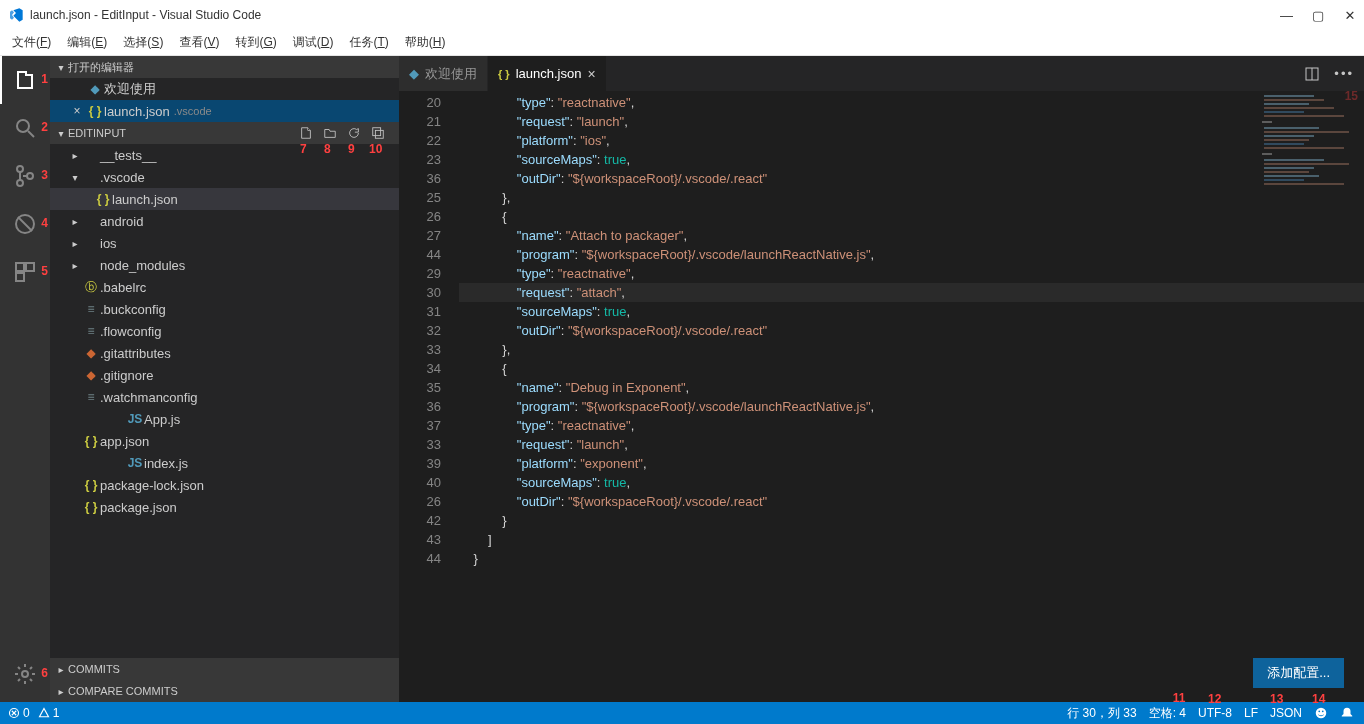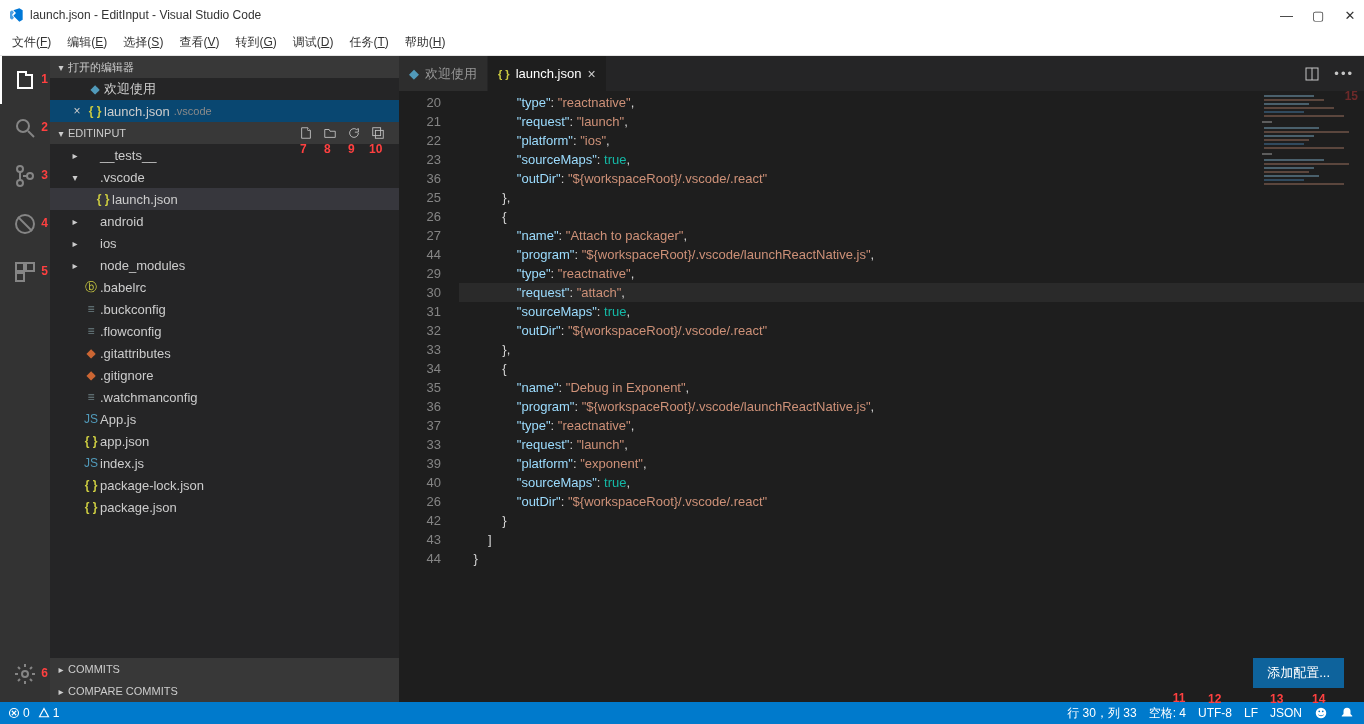--- a/index.html
+++ b/index.html
@@ -27,21 +27,21 @@
 .tool-ic { width:18px; height:18px; display:flex; align-items:center; justify-content:center; cursor:pointer; color:#c5c5c5; position:relative; }
 .tree { font-size:13px; }
 .tree-row { height:22px; display:flex; align-items:center; cursor:pointer; color:#cccccc; }
 .tree-row.selected { background:#094771; }
 .tree-row.active { background:#37373d; }
 .tree-row .chev { width:14px; text-align:center; font-size:10px; color:#cccccc; }
 .tree-row .ic { width:18px; text-align:center; font-size:12px; }
 .tree-row .lbl { white-space:nowrap; }
 .muted { color:#8a8a8a; font-size:11px; margin-left:4px; }
 .ic-json { color:#cbcb41; font-weight:bold; font-size:11px; }
-.ic-js { color:#519aba; font-weight:normal; font-size:10px; }
+.ic-js { color:#519aba; font-weight:bold; font-size:10px;margin-left:44px; }
 .ic-cfg { color:#6d8086; }
 .ic-git { color:#cc6633; }
 .ic-babel { color:#cbcb41; }
 .editor-area { flex:1; display:flex; flex-direction:column; min-width:0; background:#1e1e1e; position:relative; }
 .tabbar { height:35px; background:#252526; display:flex; align-items:stretch; }
 .tab { display:flex; align-items:center; padding:0 10px; background:#2d2d2d; color:#969696; border-right:1px solid #252526; cursor:pointer; font-size:13px; gap:6px; }
 .tab.active { background:#1e1e1e; color:#ffffff; }
 .tab-close { font-size:14px; color:#cccccc; cursor:pointer; }
 .tab-actions { margin-left:auto; display:flex; align-items:center; gap:14px; padding:0 10px; color:#c5c5c5; }
 .editor-body { flex:1; display:flex; min-height:0; position:relative; }

